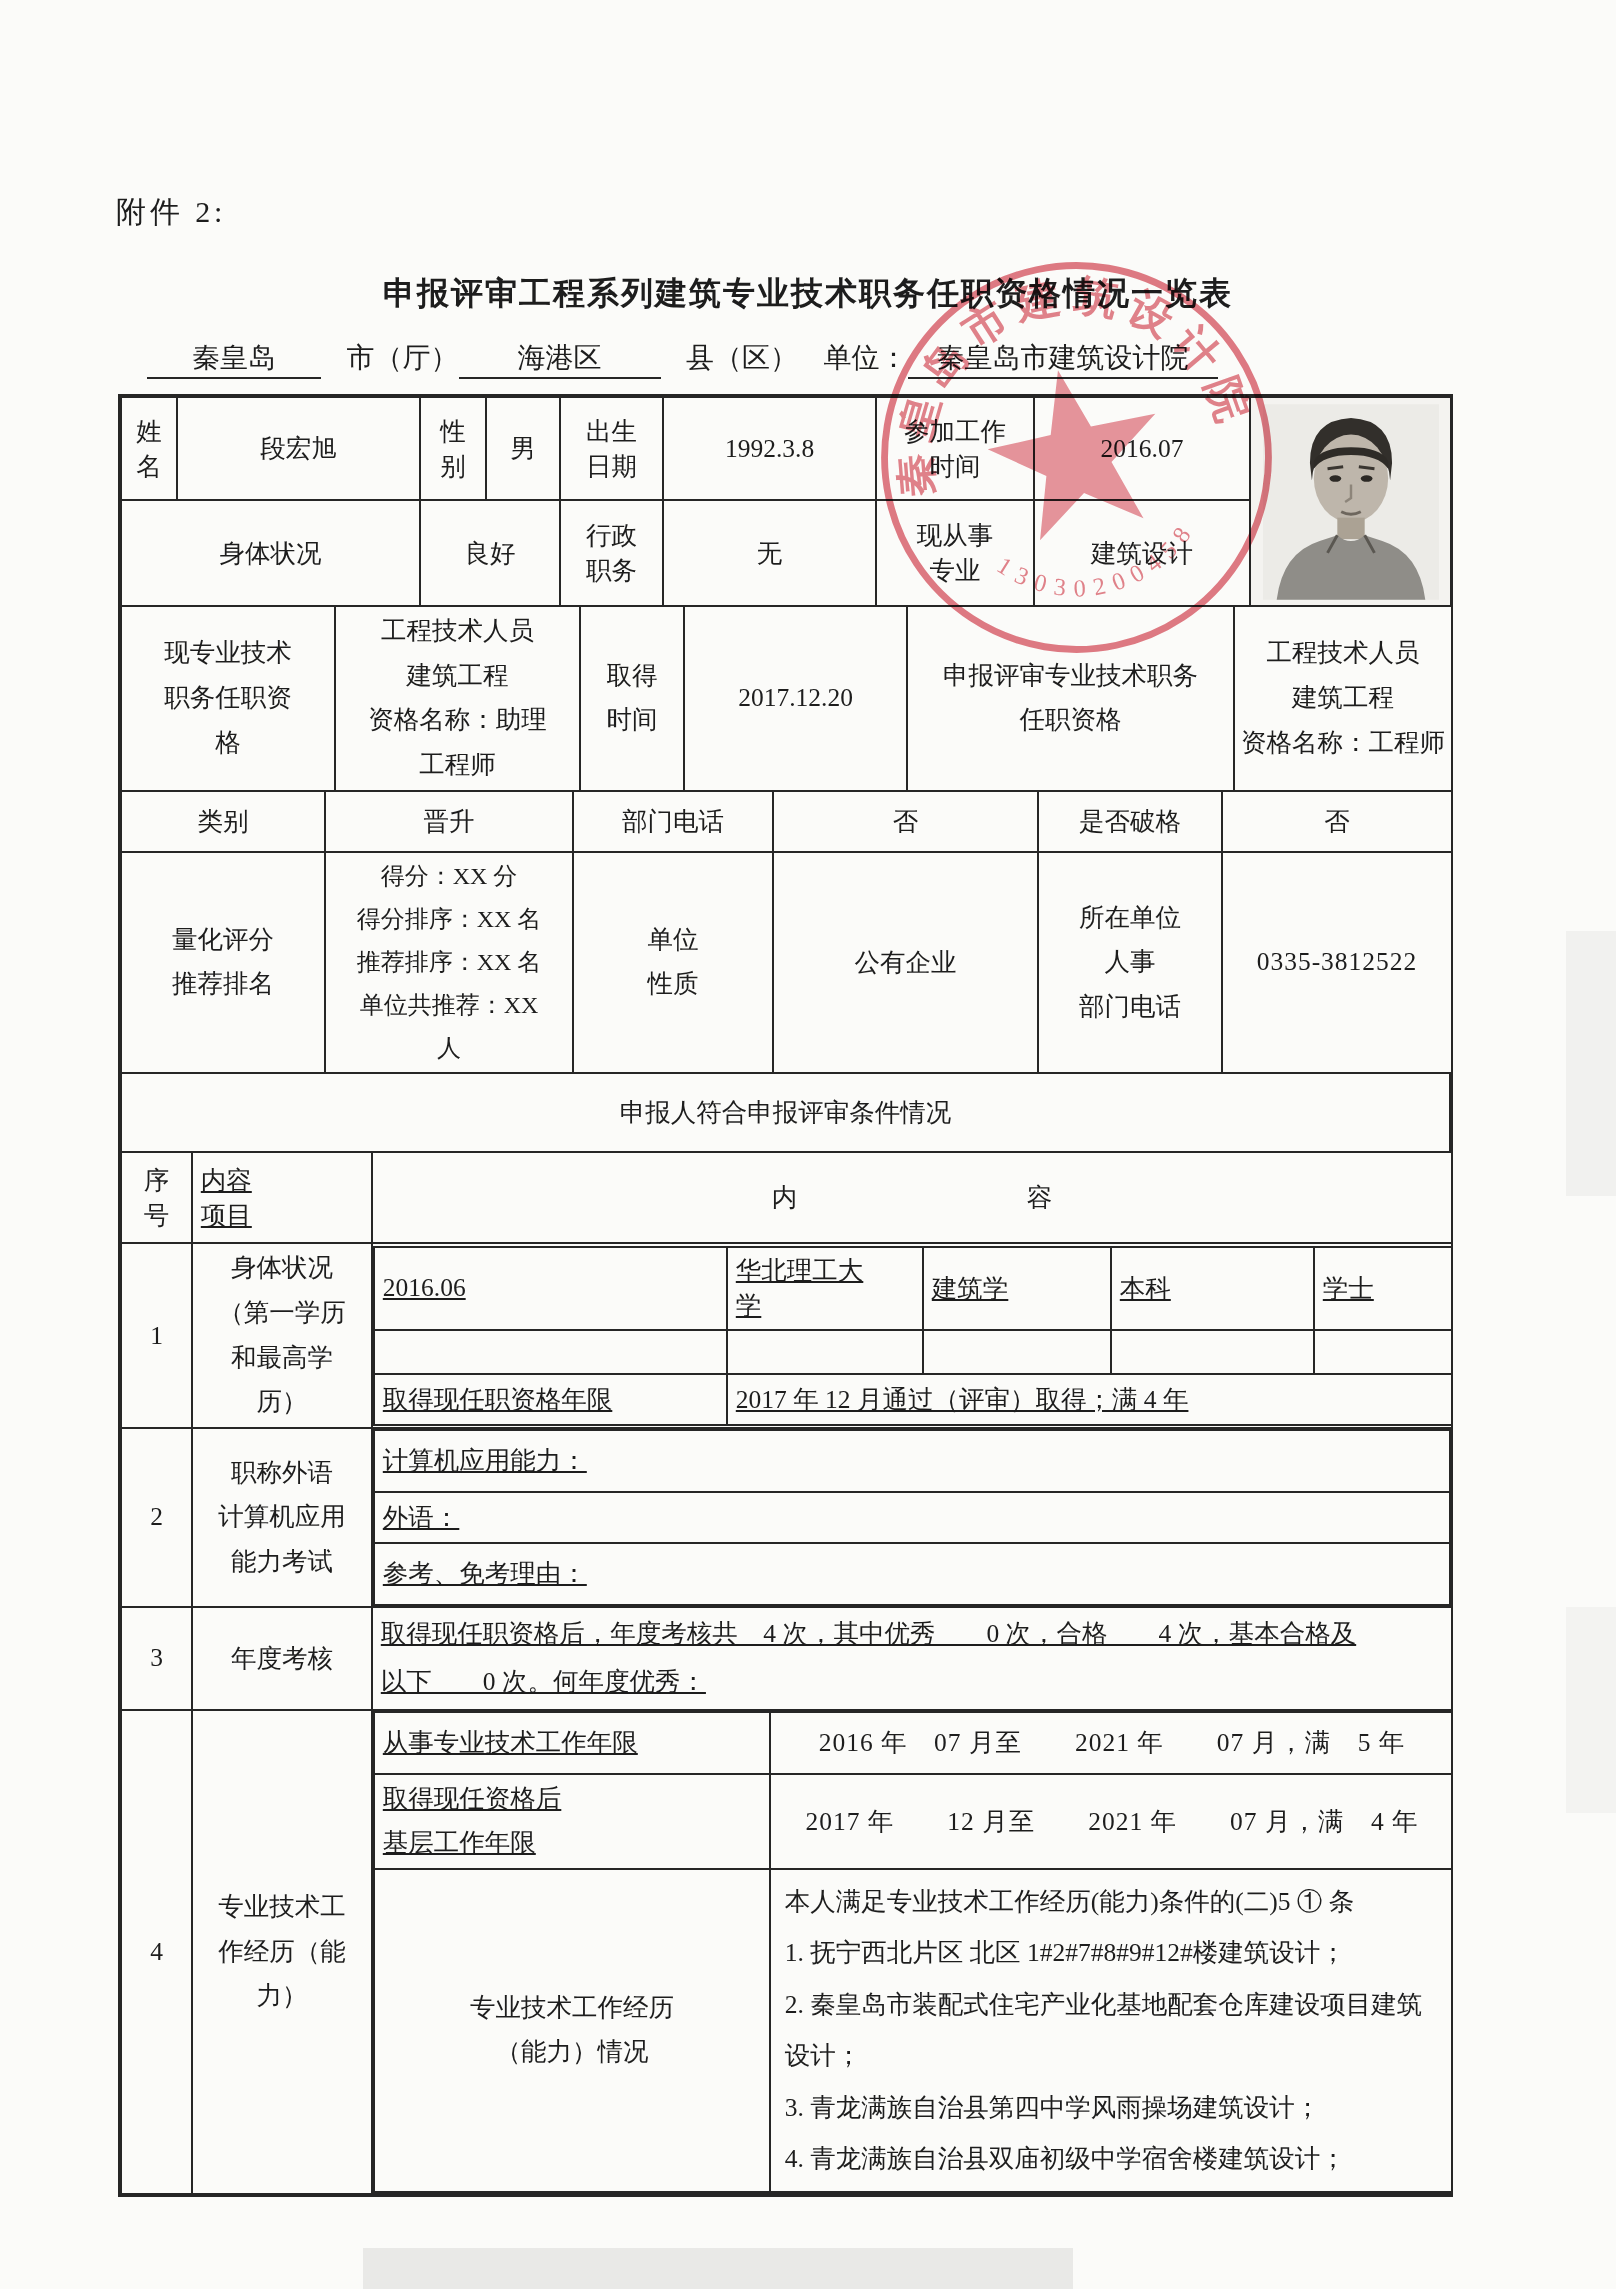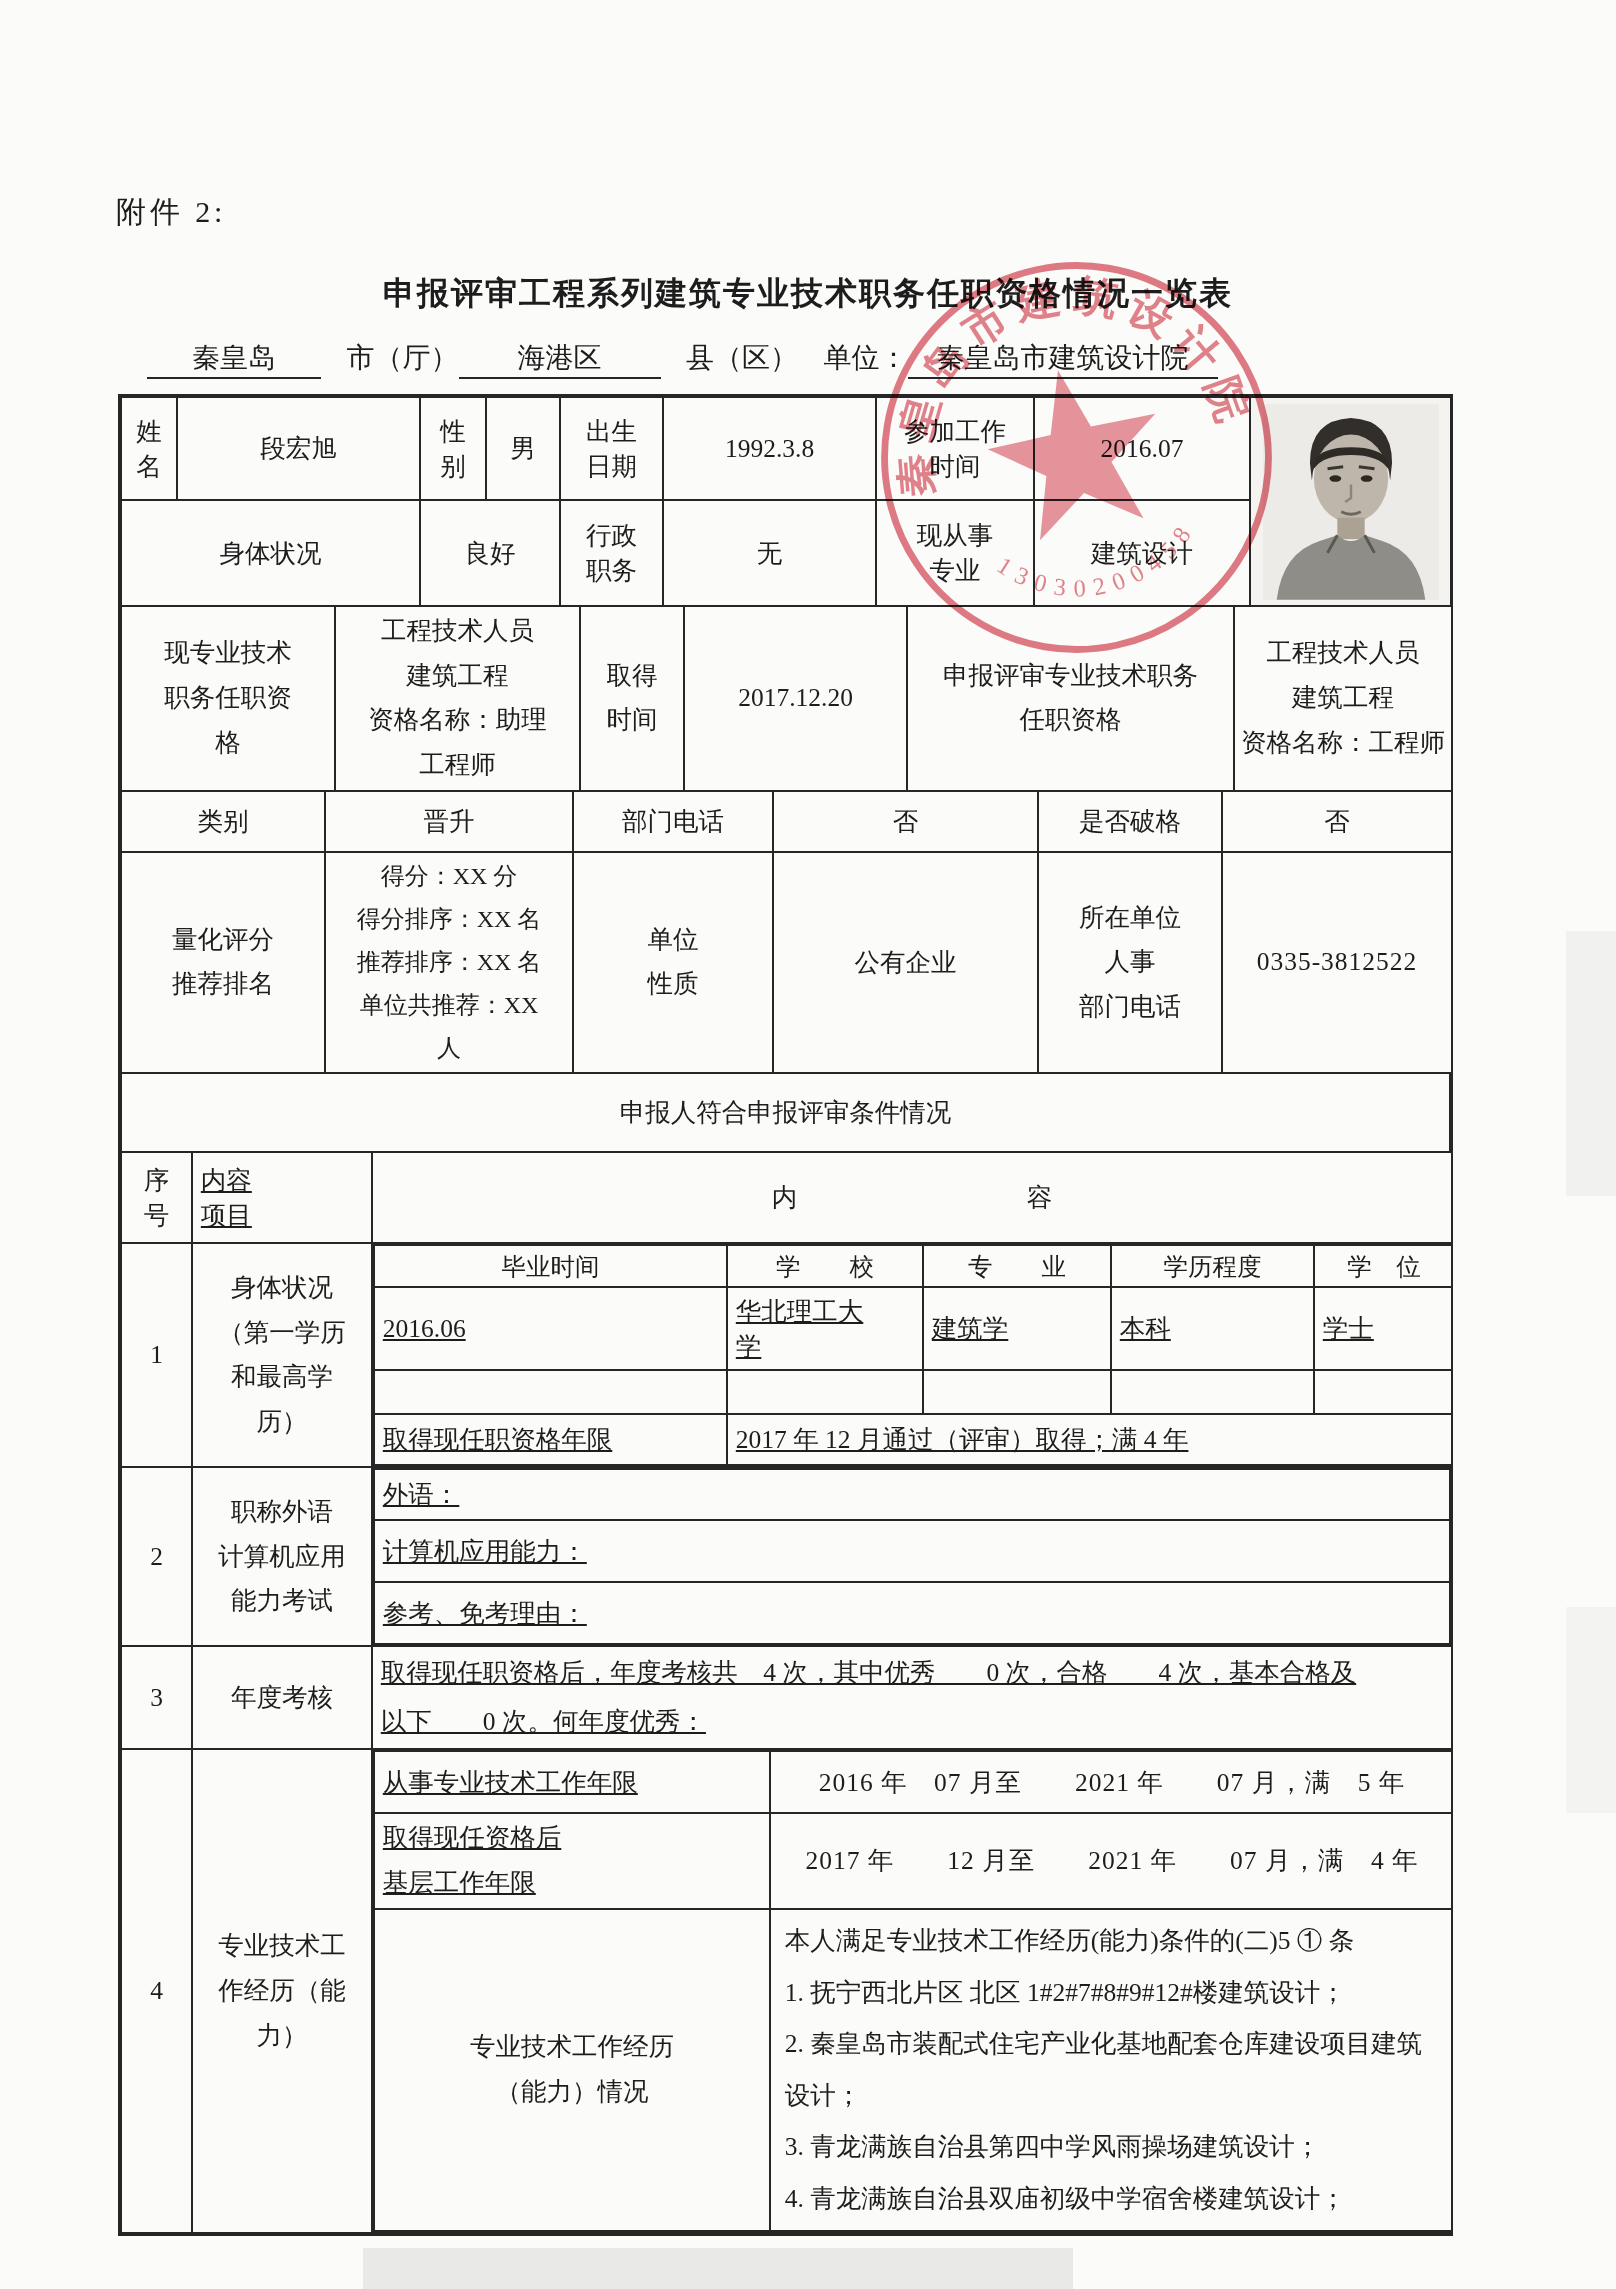--- a/index.html
+++ b/index.html
@@ -211,27 +211,20 @@
         <td class="p0">
           <table class="sub">
             <colgroup>
                   <col style="width:353px">
                   <col style="width:196px">
                   <col style="width:188px">
                   <col style="width:203px">
                   <col style="width:140px">
                 </colgroup>
             <tbody>
-                  <tr style="height:42px">
-              <td class="edu-head">毕业时间</td>
-              <td class="edu-head">学　　校</td>
-              <td class="edu-head">专　　业</td>
-              <td class="edu-head">学历程度</td>
-              <td class="edu-head">学　位</td>
-            </tr>
             <tr style="height:83px">
               <td class="left">2016.06</td>
               <td class="pre left">华北理工大
 学</td>
               <td class="left">建筑学</td>
               <td class="left">本科</td>
               <td class="left">学士</td>
             </tr>
             <tr style="height:44px">
               <td></td>
@@ -250,25 +243,25 @@
       </tr>
 
       <tr>
         <td>2</td>
         <td class="pre lh">职称外语
 计算机应用
 能力考试</td>
         <td class="p0">
           <table class="sub">
             <tbody>
-                  <tr style="height:51px">
+                  <tr style="height:62px">
+                    <td class="left">计算机应用能力：</td>
+                  </tr>
+            <tr style="height:51px">
                     <td class="left">外语：</td>
-                  </tr>
-            <tr style="height:62px">
-                    <td class="left">计算机应用能力：</td>
                   </tr>
             <tr style="height:62px">
                     <td class="left">参考、免考理由：</td>
                   </tr>
           </tbody>
               </table>
         </td>
       </tr>
 
       <tr style="height:92px">

